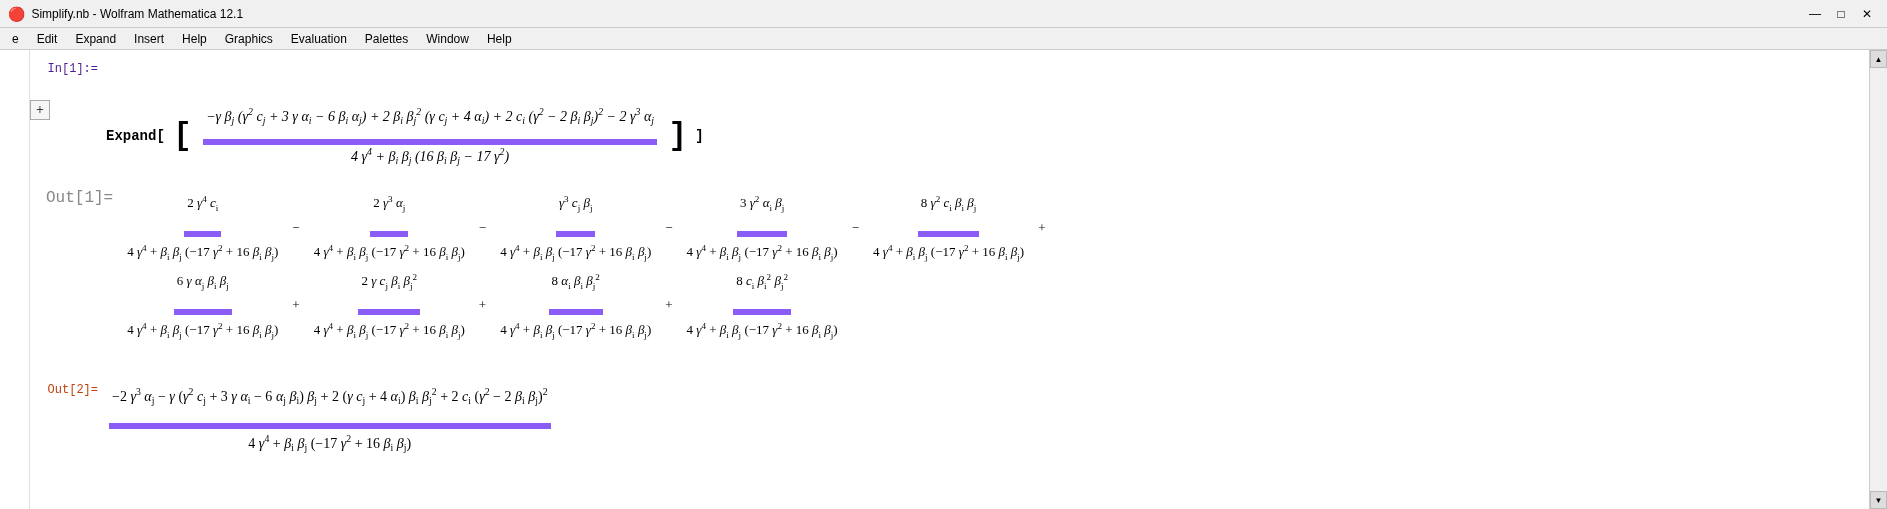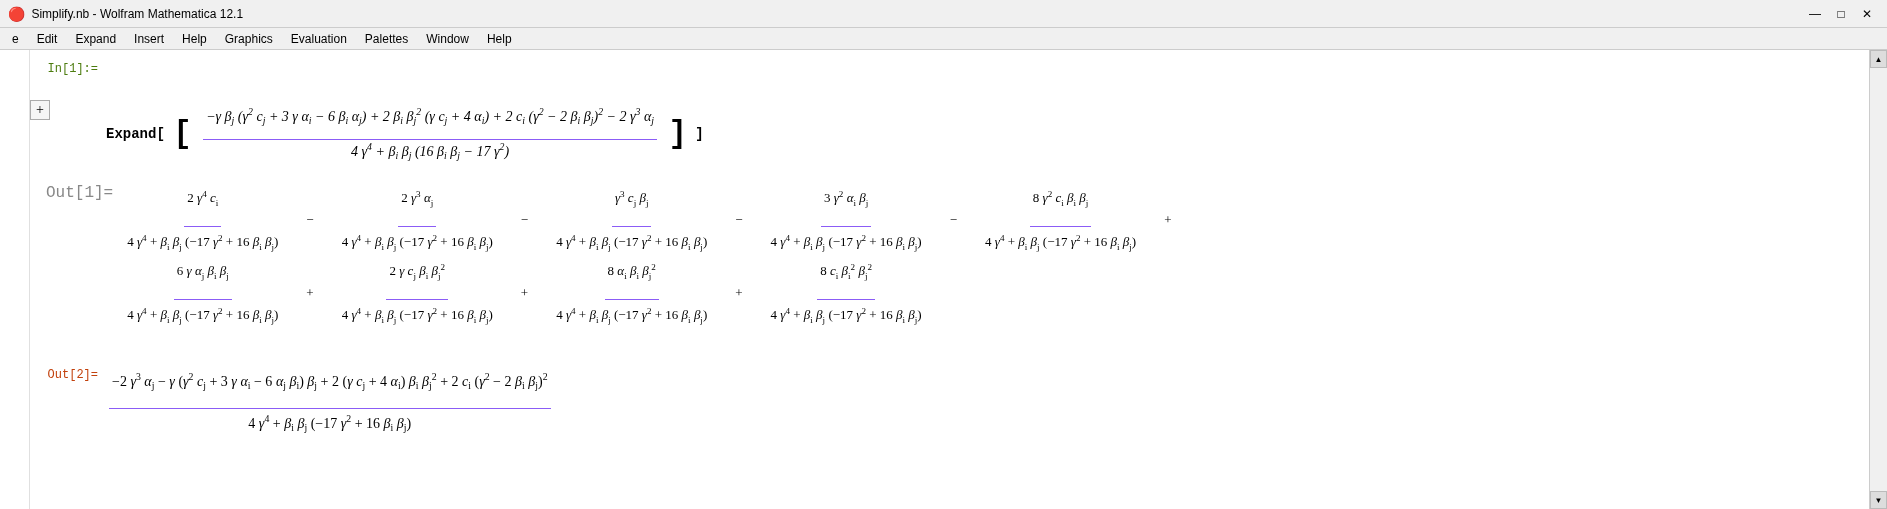--- a/index.html
+++ b/index.html
@@ -181,34 +181,34 @@
       align-items: center;
       justify-content: center;
       cursor: pointer;
       font-size: 14px;
     }
 
     .output-row {
       display: flex;
       align-items: center;
       flex-wrap: wrap;
-      gap: 18px;
+      gap: 4px;
       line-height: 2.2;
     }
 
     .large-frac {
       display: inline-flex;
       flex-direction: column;
       align-items: center;
       vertical-align: middle;
       margin: 0 3px;
       font-size: 13px;
     }
     .large-frac .numer {
-      border-bottom: 1px solid #8b5cf6;
+      border-bottom: 6px solid #8b5cf6;
       padding: 0 3px 13px 3px;
       text-align: center;
       white-space: nowrap;
     }
     .large-frac .denom {
       padding: 1px 3px 0 3px;
       text-align: center;
       white-space: nowrap;
     }
 
@@ -252,21 +252,21 @@
 <div id="notebook" style="position:relative;">
 
   <div id="plus-btn">+</div>
 
   <div id="left-col"></div>
 
   <div id="main-content">
 
     <div class="cell-row">
       <div class="cell-label">
-        <span style="color:#4d7c0f; font-family:'Courier New',monospace; font-size:12px;">In[1]:=</span>
+        <span style="color:#4c1d95; font-family:'Courier New',monospace; font-size:12px;">In[1]:=</span>
       </div>
       <div class="cell-content input-cell">
         <span class="bold-keyword">Expand</span><span>[</span>
         
         <span class="big-bracket">[</span>
         <span class="large-frac">
           <span class="numer" style="font-style:italic; font-family:'Times New Roman',serif; font-weight:normal; font-size:14px;">
             −<i>γ</i> <i>β</i><sub>j</sub> (<i>γ</i><sup>2</sup> <i>c</i><sub>j</sub> + 3 <i>γ</i> <i>α</i><sub>i</sub> − 6 <i>β</i><sub>i</sub> <i>α</i><sub>j</sub>) + 2 <i>β</i><sub>i</sub> <i>β</i><sub>j</sub><sup>2</sup> (<i>γ</i> <i>c</i><sub>j</sub> + 4 <i>α</i><sub>i</sub>) + 2 <i>c</i><sub>i</sub> (<i>γ</i><sup>2</sup> − 2 <i>β</i><sub>i</sub> <i>β</i><sub>j</sub>)<sup>2</sup> − 2 <i>γ</i><sup>3</sup> <i>α</i><sub>j</sub>
           </span>
           <span class="denom" style="font-style:italic; font-family:'Times New Roman',serif; font-weight:normal; font-size:14px;">

